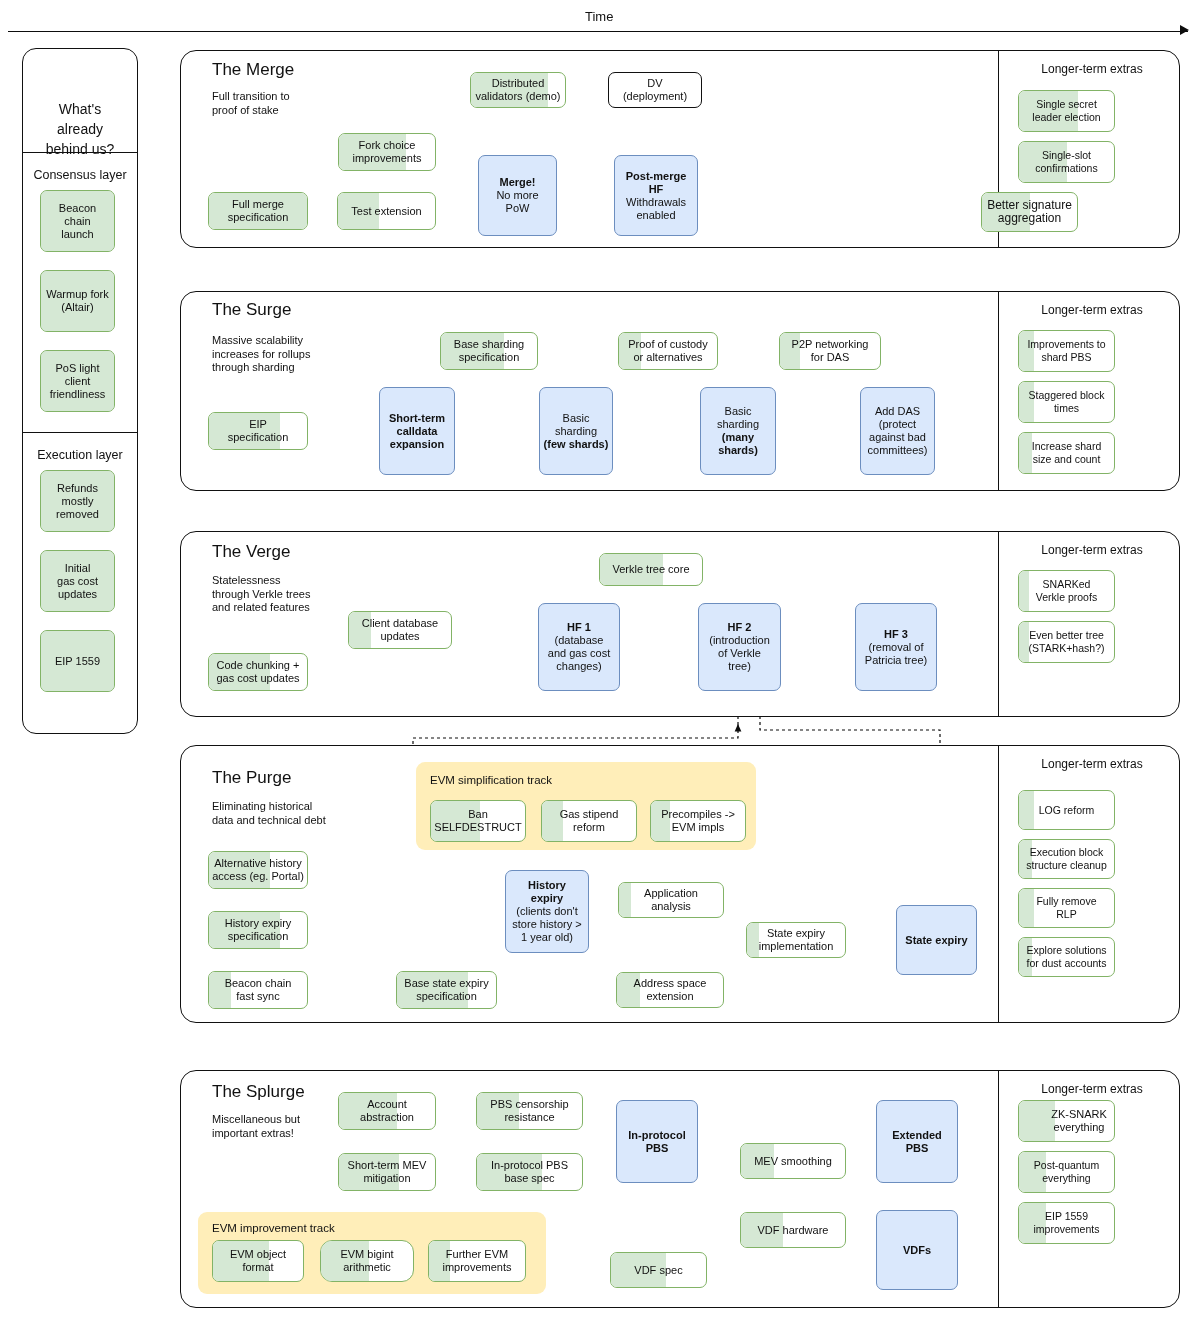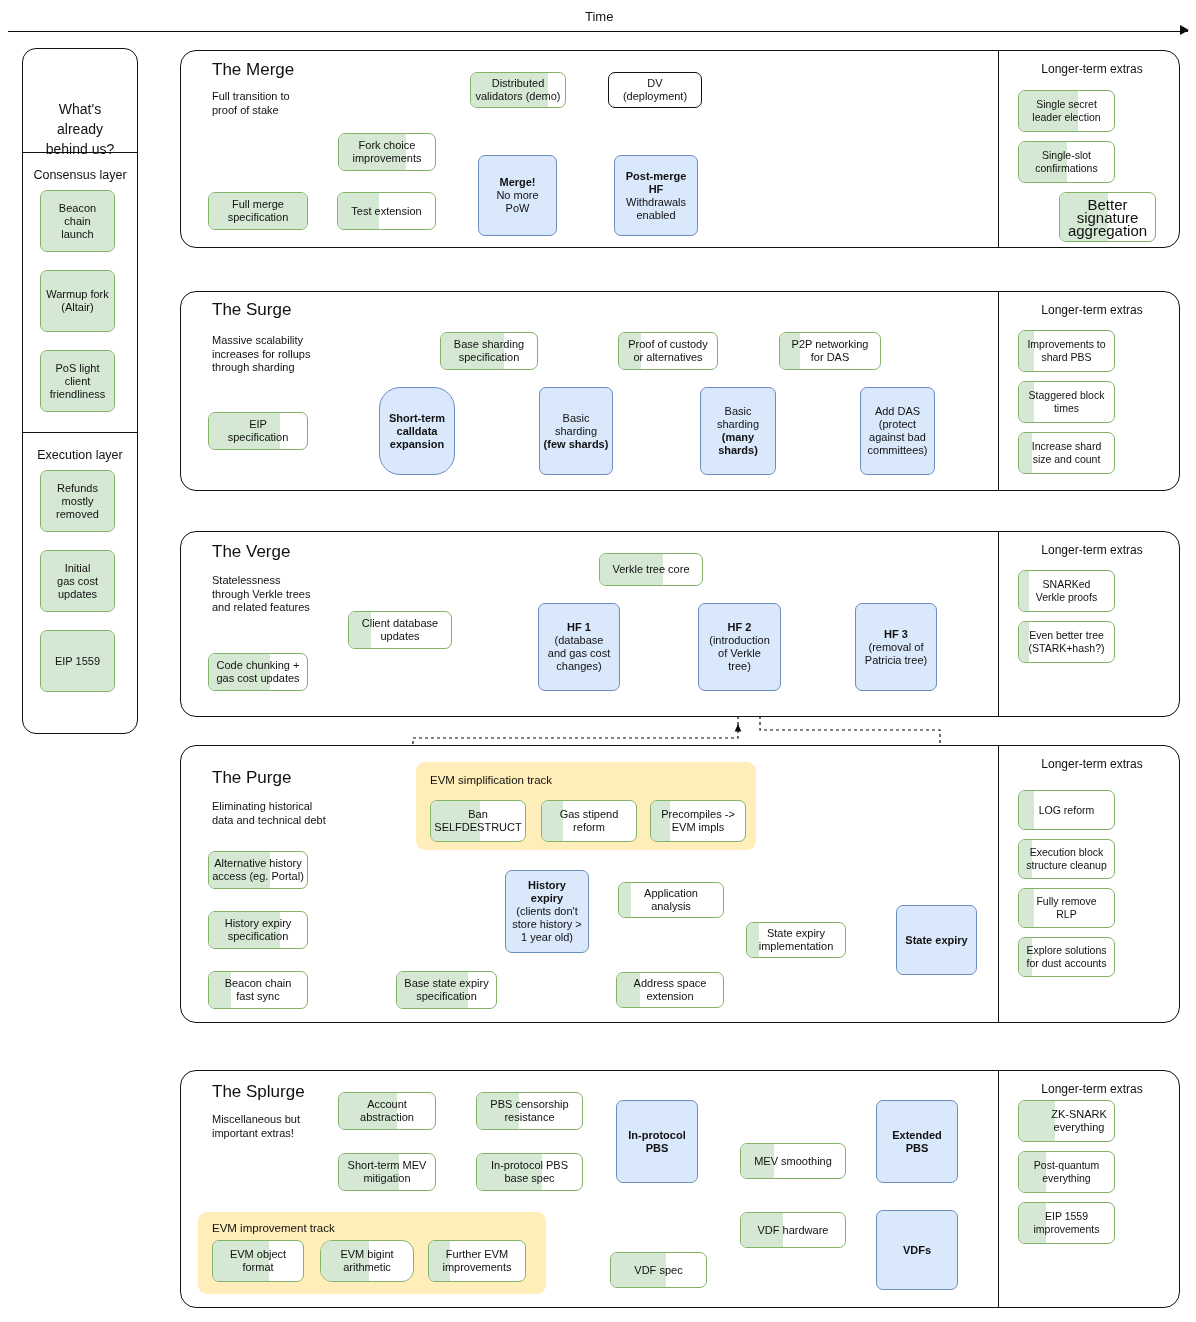--- a/index.html
+++ b/index.html
@@ -223,21 +223,21 @@
       </div>
       <div class="abs extras-title" style="left: 1002px; top: 62px; width: 180px;">Longer-term extras</div>
       <div class="abs node " style="left: 1018px; top: 90px; width: 97px; height: 42px; font-size: 10.5px;">
         <div class="fill" style="width: 62%;"></div>
         <div class="lbl">Single secret<br>leader election</div>
       </div>
       <div class="abs node " style="left: 1018px; top: 141px; width: 97px; height: 42px; font-size: 10.5px;">
         <div class="fill" style="width: 50%;"></div>
         <div class="lbl">Single-slot<br>confirmations</div>
       </div>
-      <div class="abs node " style="left: 1059px; top: 192px; width: 97px; height: 50px; font-size: 15px;">
+      <div class="abs node " style="left: 981px; top: 192px; width: 97px; height: 40px; font-size: 12px;">
         <div class="fill" style="width: 50%;"></div>
         <div class="lbl">Better signature<br>aggregation</div>
       </div>
       <div class="abs stage" style="left: 180px; top: 291px; width: 1000px; height: 200px;"></div>
       <div class="abs stage-divider" style="left: 998px; top: 291px; height: 200px;"></div>
       <div class="abs stage-title" style="left: 212px; top: 300px;">The Surge</div>
       <div class="abs stage-sub" style="left: 212px; top: 334px; width: 150px;">Massive scalability<br>increases for rollups<br>through sharding</div>
       <div class="abs node " style="left: 440px; top: 332px; width: 98px; height: 38px;">
         <div class="fill" style="width: 66%;"></div>
         <div class="lbl">Base sharding<br>specification</div>
@@ -247,21 +247,21 @@
         <div class="lbl">Proof of custody<br>or alternatives</div>
       </div>
       <div class="abs node " style="left: 779px; top: 332px; width: 102px; height: 38px;">
         <div class="fill" style="width: 20%;"></div>
         <div class="lbl">P2P networking<br>for DAS</div>
       </div>
       <div class="abs node " style="left: 208px; top: 412px; width: 100px; height: 38px;">
         <div class="fill" style="width: 72%;"></div>
         <div class="lbl">EIP<br>specification</div>
       </div>
-      <div class="abs node blue" style="left: 379px; top: 387px; width: 76px; height: 88px; border-radius: 21px;">
+      <div class="abs node blue" style="left: 379px; top: 387px; width: 76px; height: 88px;">
         <div class="lbl"><b>Short-term</b><br><b>calldata</b><br><b>expansion</b></div>
       </div>
       <div class="abs node blue" style="left: 539px; top: 387px; width: 74px; height: 88px;">
         <div class="lbl">Basic<br>sharding<br><b>(few shards)</b></div>
       </div>
       <div class="abs node blue" style="left: 700px; top: 387px; width: 76px; height: 88px;">
         <div class="lbl">Basic<br>sharding<br><b>(many</b><br><b>shards)</b></div>
       </div>
       <div class="abs node blue" style="left: 860px; top: 387px; width: 75px; height: 88px;">
         <div class="lbl">Add DAS<br>(protect<br>against bad<br>committees)</div>

